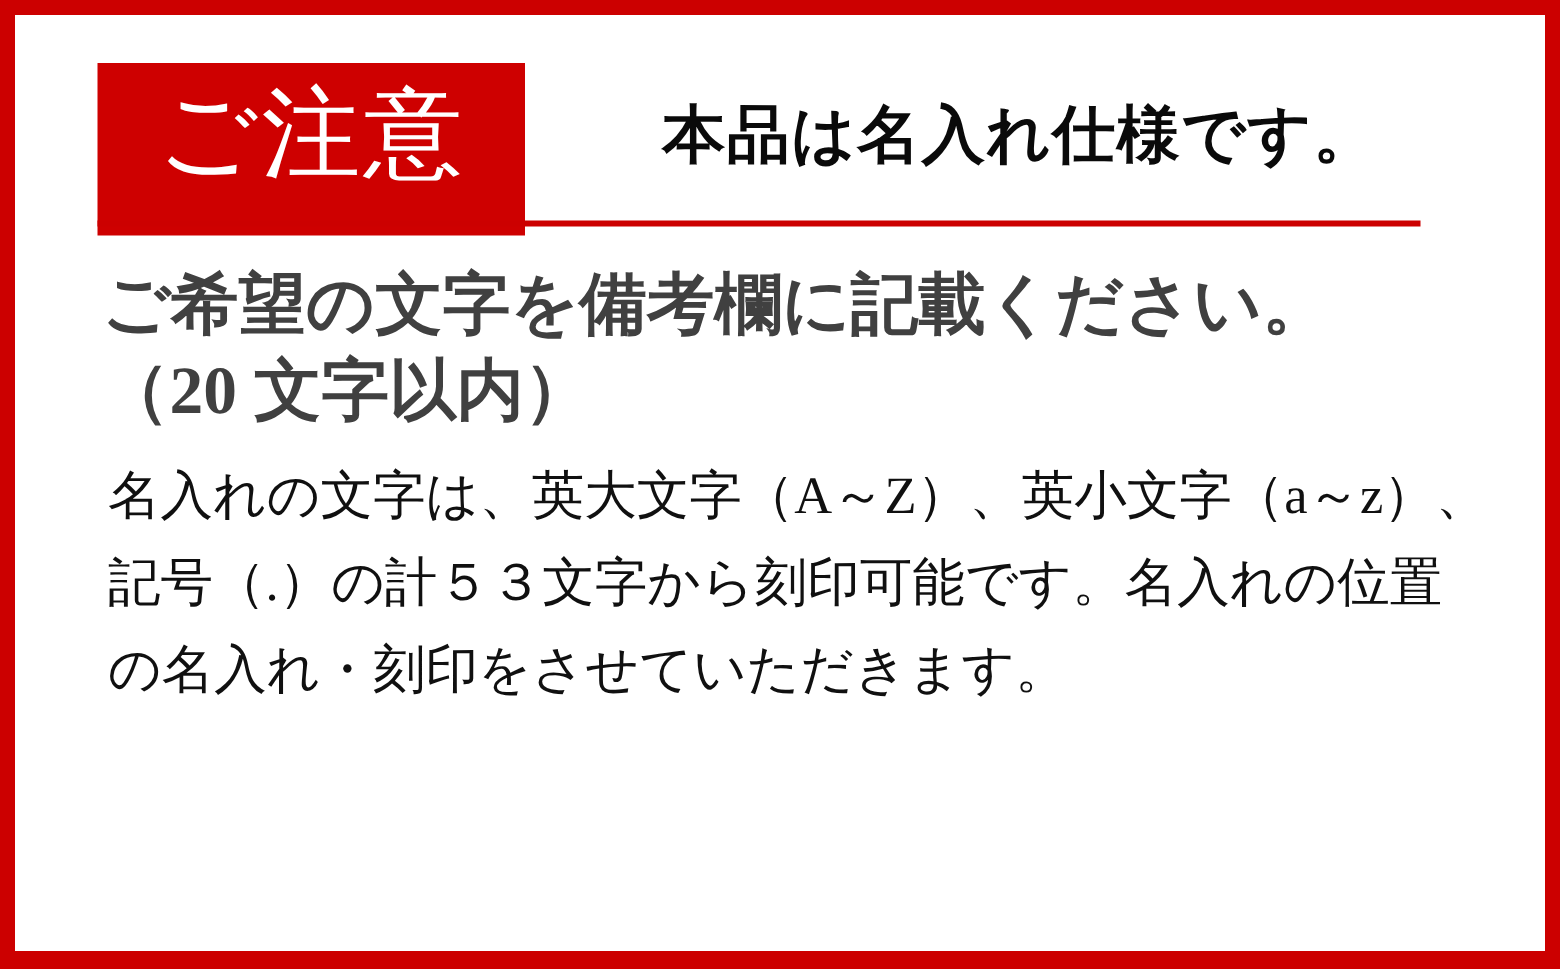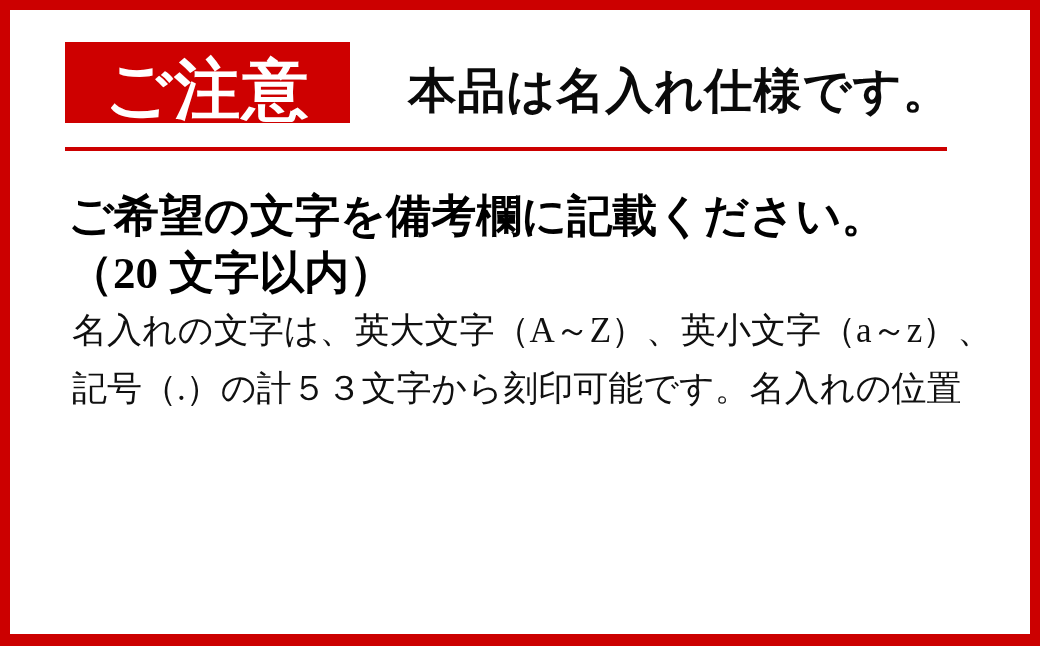--- a/index.html
+++ b/index.html
@@ -27,39 +27,39 @@
     top: 32px;
     width: 930px;
     height: 105px;
   }
 
   .caution-badge {
     position: absolute;
     left: 0;
     top: 0;
     width: 285px;
-    height: 81px;
+    height: 115px;
     background: #ce0000;
     color: #ffffff;
     font-size: 66px;
-    font-weight: bold;
+    font-weight: normal;
     line-height: 95px;
     text-align: center;
     letter-spacing: 2px;
     font-family: "Liberation Serif", "DejaVu Serif", serif;
   }
 
   .headline {
     position: absolute;
     left: 300px;
     top: 0;
     width: 630px;
     height: 95px;
     line-height: 98px;
-    font-size: 48px;
+    font-size: 42px;
     font-weight: bold;
     color: #0a0a0a;
     white-space: nowrap;
     letter-spacing: 1px;
     text-align: center;
     font-family: "Liberation Serif", "DejaVu Serif", serif;
   }
 
   .headline-rule {
     position: absolute;
@@ -67,23 +67,23 @@
     top: 137px;
     width: 882px;
     height: 4px;
     background: #cc0000;
   }
 
   
   .emphasis-block {
     position: absolute;
     left: 58px;
-    top: 178px;
+    top: 165px;
     width: 900px;
-    color: #000000;
+    color: #404040;
     font-weight: bold;
     font-size: 45px;
     line-height: 57px;
     letter-spacing: 0px;
     white-space: nowrap;
     font-family: "Liberation Serif", "DejaVu Serif", serif;
   }
 
   .emphasis-block .em-line {
     display: block;
@@ -121,15 +121,16 @@
   <div class="headline-rule"></div>
 
   <div class="emphasis-block">
     <span class="em-line">ご希望の文字を備考欄に記載ください。</span>
     <span class="em-line">（20 文字以内）</span>
   </div>
 
   <div class="body-block">
     <span class="body-line">名入れの文字は、英大文字（A～Z）、英小文字（a～z）、</span>
     <span class="body-line">記号（.）の計５３文字から刻印可能です。名入れの位置</span>
+    <span class="body-line">の名入れ・刻印をさせていただきます。</span>
   </div>
 
 </div>
 
 </body></html>

